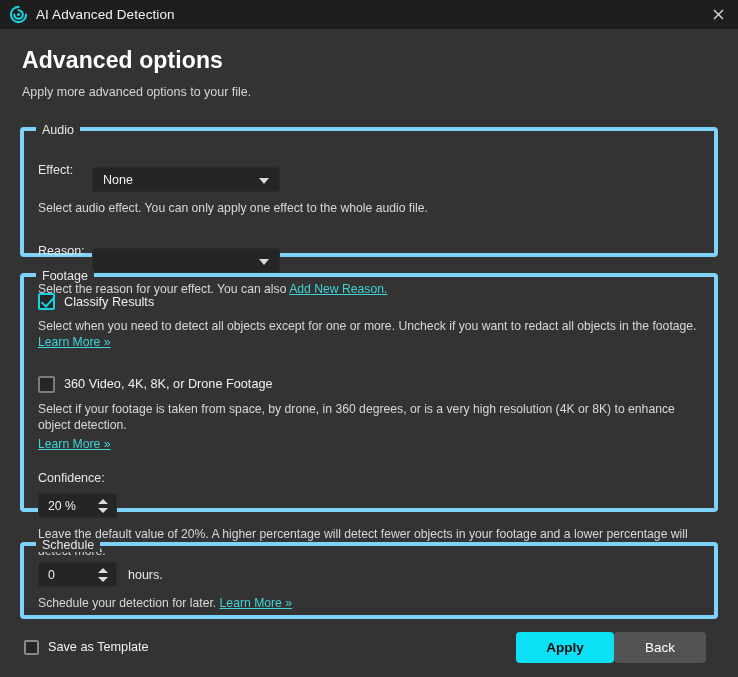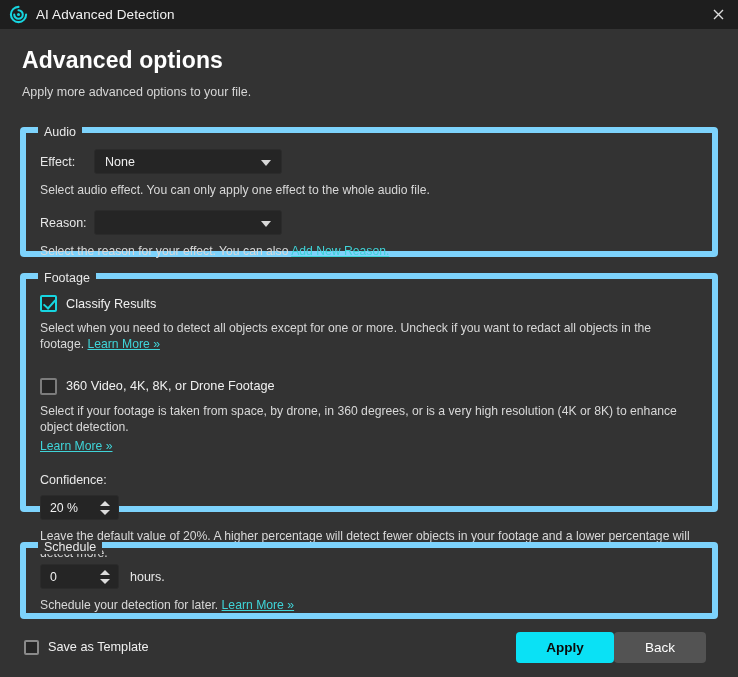--- a/index.html
+++ b/index.html
@@ -62,21 +62,21 @@
   .page-sub {
     font-size: 12.5px;
     color: #d6d6d6;
     margin-top: 11px;
   }
 
   
   .group {
     position: relative;
     margin: 0 20px;
-    border: 6px solid #7dd3fc;
+    border: 4px solid #7dd3fc;
     border-radius: 4px;
     padding: 16px 14px 16px 14px;
   }
   .group-legend {
     position: absolute;
     top: -8px;
     left: 12px;
     background: #333333;
     padding: 0 6px;
     font-size: 12.5px;
@@ -114,20 +114,21 @@
     height: 25px;
     background: #252525;
     border: 1px solid #2b2b2b;
     border-radius: 3px;
     display: flex;
     align-items: center;
     padding: 0 26px 0 10px;
     font-size: 12.5px;
     color: #f0f0f0;
     cursor: pointer;
+    margin-top: 20px;
   }
   .select .caret {
     position: absolute;
     right: 10px; top: 50%;
     margin-top: -2px;
     width: 0; height: 0;
     border-left: 5px solid transparent;
     border-right: 5px solid transparent;
     border-top: 6px solid #d8d8d8;
   }

